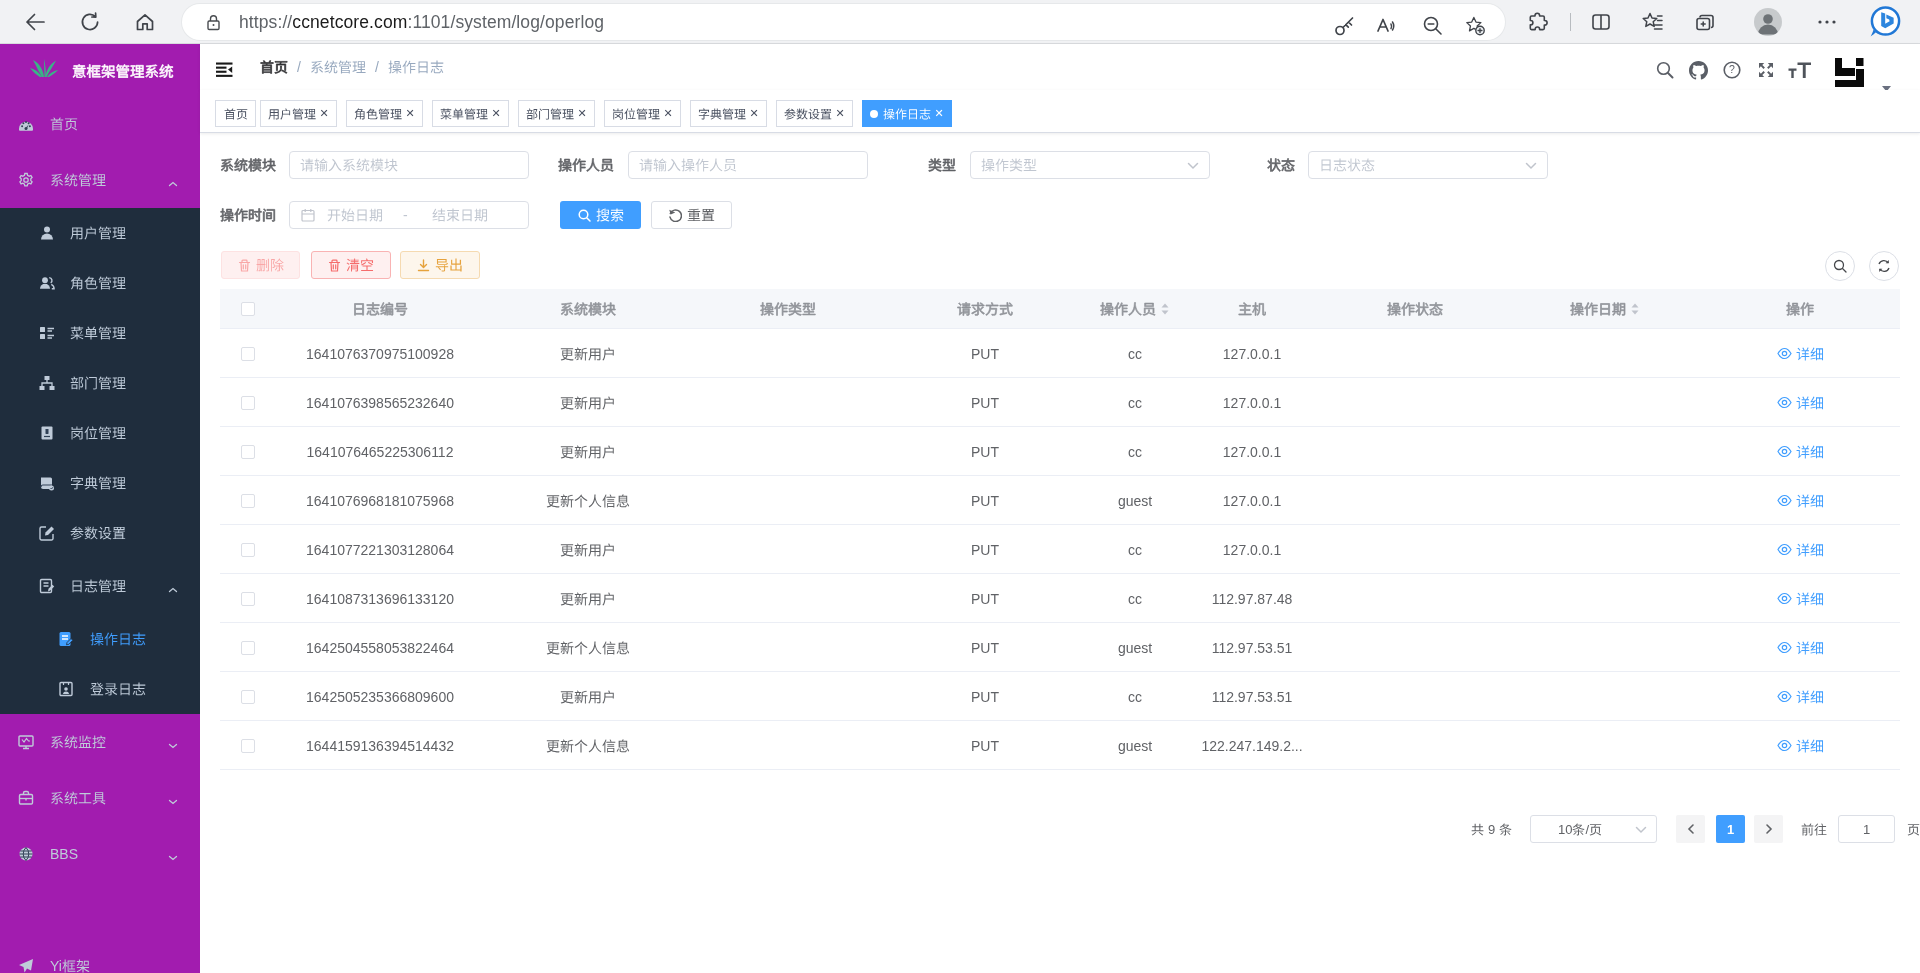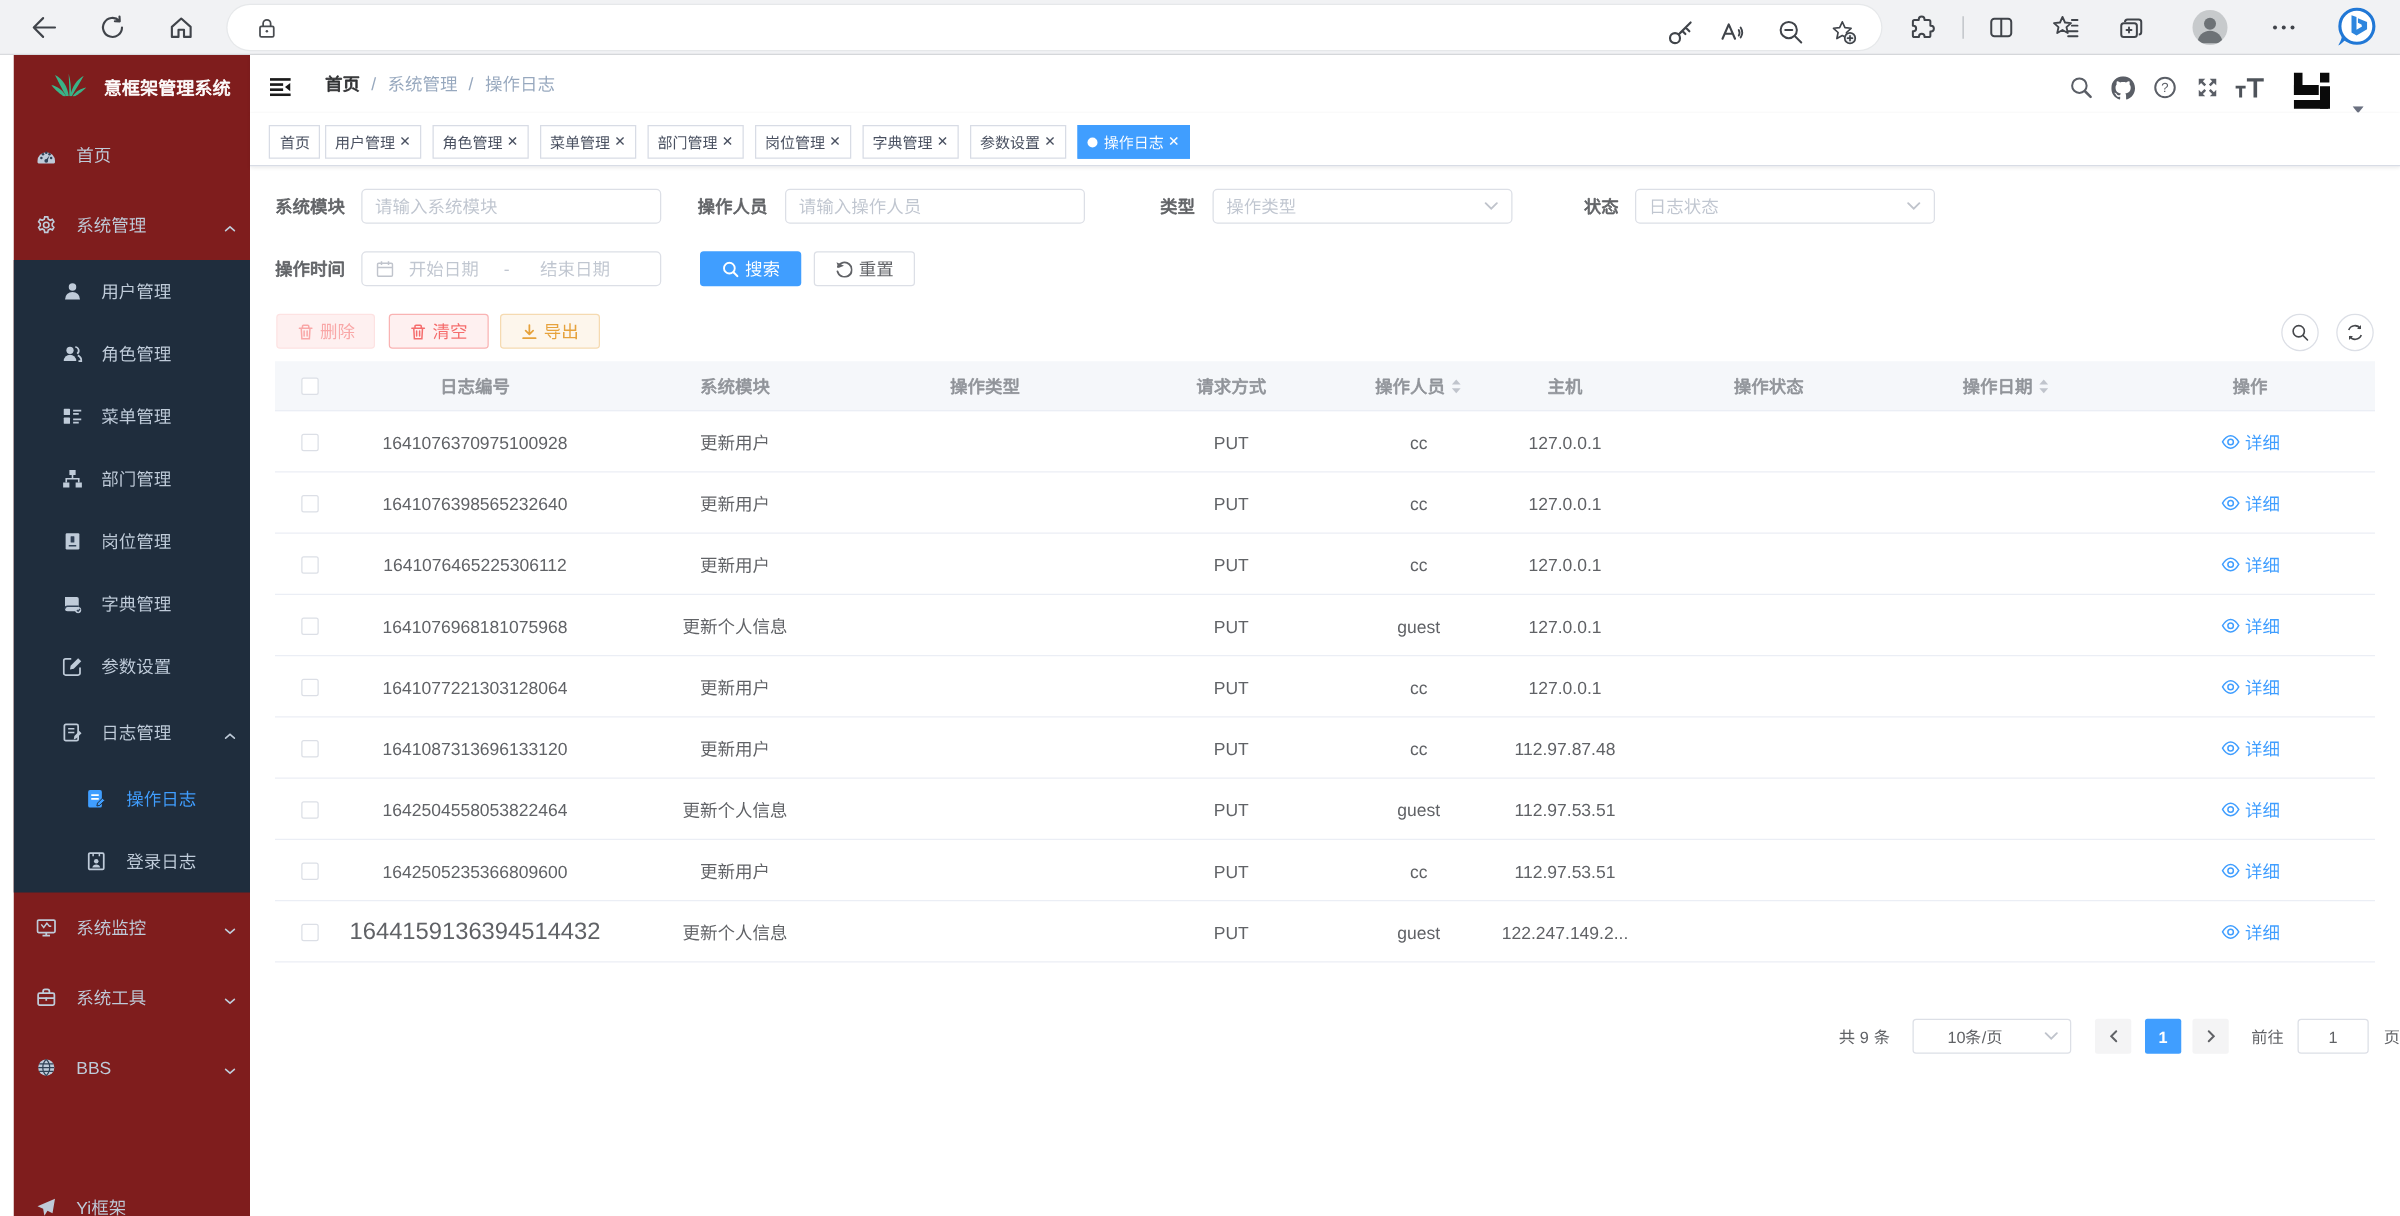--- a/index.html
+++ b/index.html
@@ -16,20 +16,25 @@
         </svg></div>
       <div class="abs" style="left:135px;top:12px"><svg width="20" height="20" viewBox="0 0 20 20" style="">
           <path d="M2.5 9.5 L10 2.8 L17.5 9.5 V17.5 H12.2 V11.8 H7.8 V17.5 H2.5 Z" style="fill:none;stroke:#40444a;stroke-width:1.7;stroke-linecap:round;stroke-linejoin:round"></path>
         </svg></div>
       <div class="abs" style="left:182px;top:4px;width:1323px;height:36px;background:#fff;border-radius:18px;box-shadow:0 0 0 1px #e6e8ea">
         <div class="abs" style="left:24px;top:10px"><svg width="15" height="17" viewBox="0 0 15 17" style="">
             <rect x="2" y="7" width="11" height="8.5" rx="1.2" style="fill:none;stroke:#494c50;stroke-width:1.4"></rect>
             <path d="M4.5 7 V4.8 a3 3 0 0 1 6 0 V7" style="fill:none;stroke:#494c50;stroke-width:1.4"></path>
             <circle cx="7.5" cy="11" r="1" fill="#494c50"></circle>
           </svg></div>
+        <div class="abs flex" style="left:57px;top:0;height:36px;font-size:17.5px;color:#1b1b1b;letter-spacing:0.1px">
+          <span style="color:#5f6368">https://</span>
+          <span style="font-weight:500">ccnetcore.com</span>
+          <span style="color:#5f6368">:1101/system/log/operlog</span>
+        </div>
         <div class="abs" style="left:1152px;top:11px"><svg width="22" height="22" viewBox="0 0 22 22" style="">
             <circle cx="6" cy="15.5" r="4" style="fill:none;stroke:#40444a;stroke-width:1.7"></circle>
             <path d="M9 12.5 L18.5 3 M14.5 7 L17.5 10 M11.8 9.7 L14.3 12.2" style="fill:none;stroke:#40444a;stroke-width:1.7;stroke-linecap:round"></path>
           </svg></div>
         <div class="abs" style="left:1194px;top:11px"><svg width="22" height="22" viewBox="0 0 22 22" style="">
             <path d="M2 16 L7 4.5 L12 16 M3.8 12 H10.2" style="fill:none;stroke:#40444a;stroke-width:1.7;stroke-linecap:round;stroke-linejoin:round"></path>
             <path d="M14.5 5.5 a7.5 7.5 0 0 1 0 8 M13 7.5 a4.5 4.5 0 0 1 0 4.5" style="fill:none;stroke:#40444a;stroke-width:1.5;stroke-linecap:round" transform="translate(2,1.5)"></path>
           </svg></div>
         <div class="abs" style="left:1240px;top:11px"><svg width="22" height="22" viewBox="0 0 22 22" style="">
             <circle cx="9" cy="9" r="6.5" style="fill:none;stroke:#40444a;stroke-width:1.6"></circle>
@@ -67,21 +72,21 @@
           <circle cx="4" cy="11" r="1.6" fill="#40444a"></circle>
           <circle cx="11" cy="11" r="1.6" fill="#40444a"></circle>
           <circle cx="18" cy="11" r="1.6" fill="#40444a"></circle>
         </svg></div>
       <div class="abs" style="left:1868px;top:5px"><svg width="34" height="34" viewBox="0 0 34 34" style="">
           <circle cx="17.5" cy="16" r="13.6" style="fill:#fff;stroke:#2178d6;stroke-width:2.5"></circle>
           <path d="M7.5 27.5 C5.8 29.3 4.4 30.4 2.6 31.4 C4.2 28.6 4.9 26.8 5.5 24.4 L9.8 28.6 Z" fill="#2178d6"></path>
           <path d="M13.2 7.2 l4 1.4 v10.2 l4.4 -2.55 -0.45 -1.75 -2.8 -1.3 v-3.6 l7.3 3.05 v5.8 l-8.4 4.9 -4.05 -2.3 Z" fill="#2e86de"></path>
         </svg></div>
     </div>
-    <div class="abs" style="left:11px;top:44px;width:200px;height:929px;background:#7f1d1d">
+    <div class="abs" style="left:0;top:44px;width:200px;height:929px;background:#a21caf">
       <div class="abs flex" style="left:0;top:0;width:200px;height:52px">
         <div style="margin-left:30px"><svg width="28" height="18" viewBox="0 0 28 18" style="">
             <g style="fill:#3ab387">
               <path d="M14 18 C13 10 9 4 3 1 C7 9 9 13 12 18 Z"></path>
               <path d="M14.5 18 C14.5 9 14 4 14 0 C15.5 6 16 11 15.8 18 Z"></path>
               <path d="M15 18 C17 10 20 5 26 1.5 C22 9 19 13 16.5 18 Z"></path>
               <path d="M12 18 C9 13 5 10 0 9 C4 14 7 16 10.5 18.5 Z"></path>
               <path d="M17 18 C20 14 23 12 28 11 C24 15 21 17 18 18.5 Z"></path>
             </g>
           </svg></div>
@@ -1085,21 +1090,21 @@
             <use href="#z70" x="0"></use>
             <use href="#z61" x="100"></use>
           </svg>
         </div>
       </div>
       <div class="abs" style="left:20px;top:677px;width:1680px;height:49px;border-bottom:1px solid #ebeef5"></div>
       <div class="abs flex" style="left:41px;top:677px;height:49px">
         <span style="display:inline-block;width:14px;height:14px;border:1px solid #dcdfe6;border-radius:2px;background:#fff"></span>
       </div>
       <div class="abs flex" style="left:180px;top:677px;width:0;height:49px;justify-content:center;overflow:visible">
-        <div class="flex" style="flex:none;font-size:19px;color:#606266">1644159136394514432</div>
+        <div class="flex" style="flex:none;font-size:14px;color:#606266">1644159136394514432</div>
       </div>
       <div class="abs flex" style="left:388px;top:677px;width:0;height:49px;justify-content:center;overflow:visible">
         <div class="flex" style="flex:none;font-size:14px;color:#606266">
           <svg width="84.0" height="14" viewBox="0 -88 600 100" fill="currentColor" style="vertical-align:middle;color:#606266;">
             <use href="#z41" x="0"></use>
             <use href="#z37" x="100"></use>
             <use href="#z0" x="200"></use>
             <use href="#z2" x="300"></use>
             <use href="#z5" x="400"></use>
             <use href="#z30" x="500"></use>

